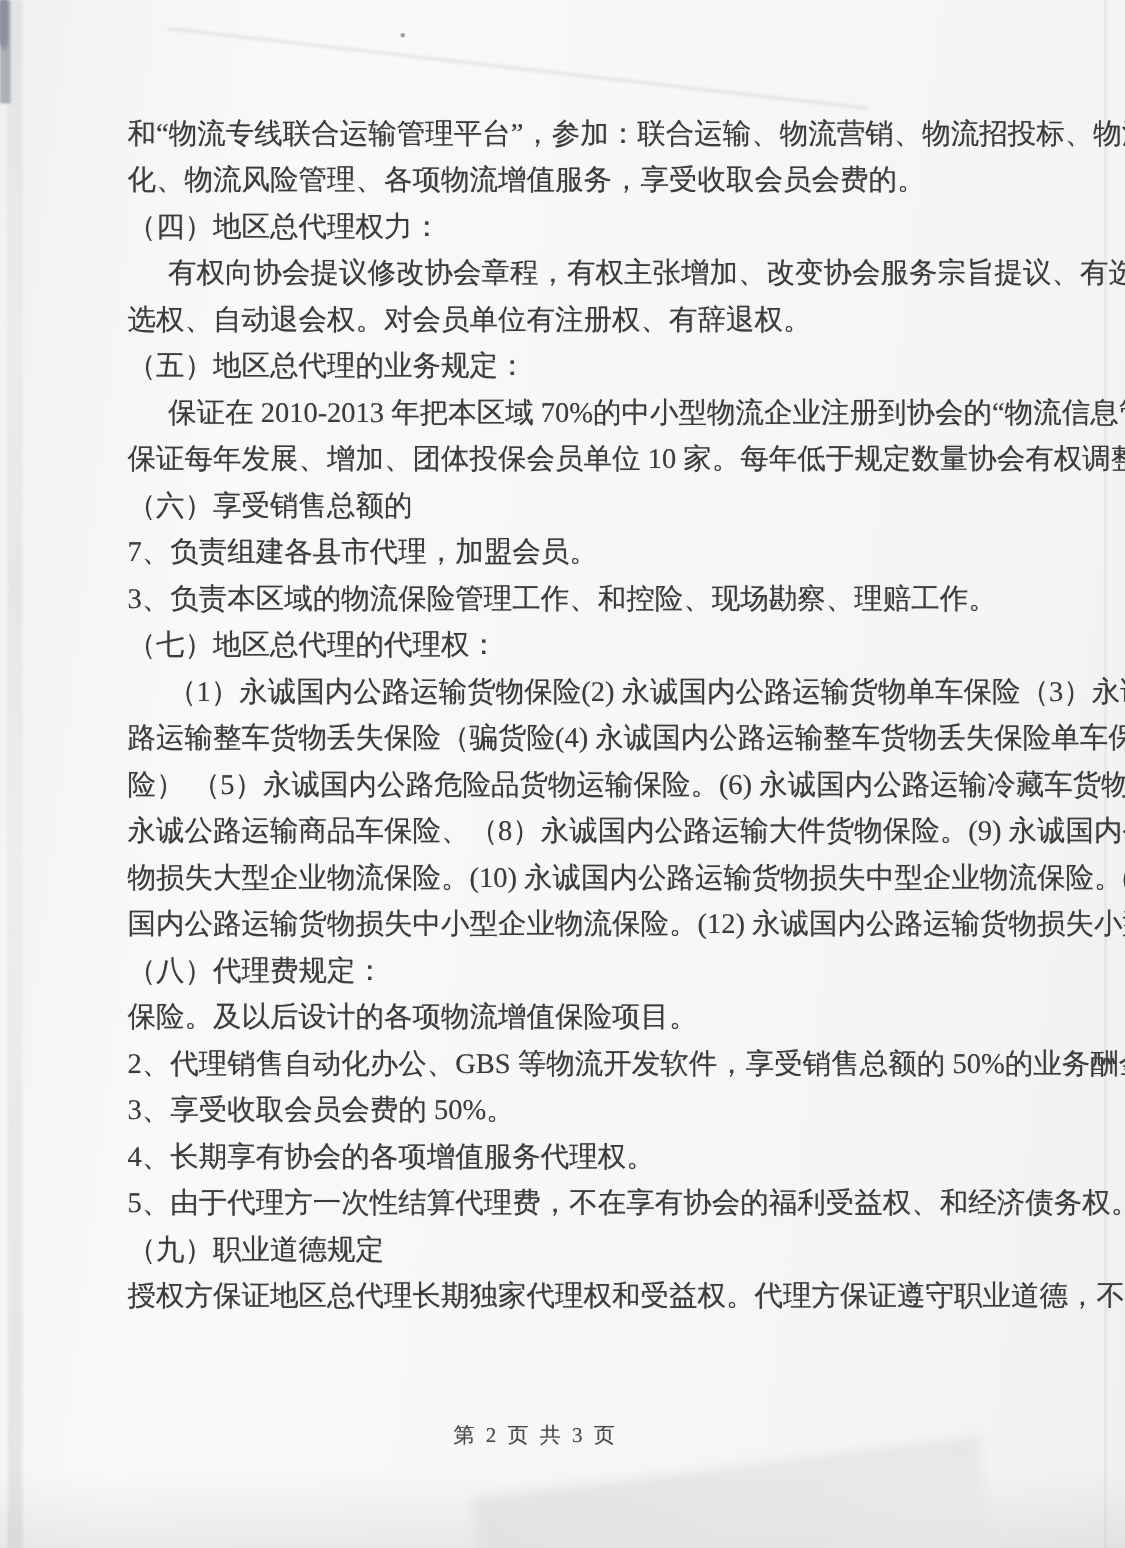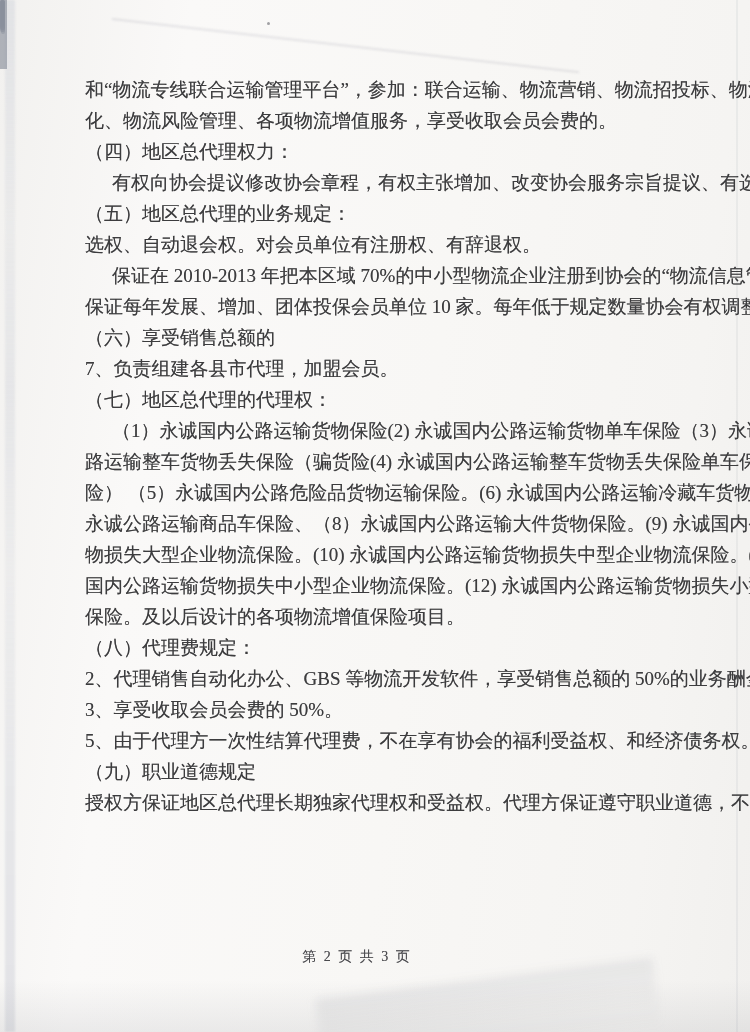--- a/index.html
+++ b/index.html
@@ -109,36 +109,38 @@
   <div class="speck"></div>
   <div class="right-line"></div>
   <div class="bottom-swath"></div>
   <div class="bottom-shade"></div>
 
   <div class="content">
       <div class="line">和“物流专线联合运输管理平台”，参加：联合运输、物流营销、物流招投标、物流办公自动</div>
       <div class="line">化、物流风险管理、各项物流增值服务，享受收取会员会费的。</div>
       <div class="line">（四）地区总代理权力：</div>
       <div class="line indent">有权向协会提议修改协会章程，有权主张增加、改变协会服务宗旨提议、有选举权、当</div>
+      <div class="line">选权、自动退会权。对会员单位有注册权、有辞退权。</div>
       <div class="line">（五）地区总代理的业务规定：</div>
-      <div class="line">选权、自动退会权。对会员单位有注册权、有辞退权。</div>
       <div class="line indent">保证在 2010-2013 年把本区域 70%的中小型物流企业注册到协会的“物流信息管理网”。</div>
       <div class="line">保证每年发展、增加、团体投保会员单位 10 家。每年低于规定数量协会有权调整代理权。</div>
       <div class="line">（六）享受销售总额的</div>
       <div class="line">7、负责组建各县市代理，加盟会员。</div>
+      <div class="line">3、负责本区域的物流保险管理工作、和控险、现场勘察、理赔工作。</div>
       <div class="line">（七）地区总代理的代理权：</div>
       <div class="line indent">（1）永诚国内公路运输货物保险(2) 永诚国内公路运输货物单车保险（3）永诚国内公</div>
       <div class="line">路运输整车货物丢失保险（骗货险(4) 永诚国内公路运输整车货物丢失保险单车保险（骗货</div>
       <div class="line">险） （5）永诚国内公路危险品货物运输保险。(6) 永诚国内公路运输冷藏车货物保险（7）</div>
       <div class="line">永诚公路运输商品车保险、（8）永诚国内公路运输大件货物保险。(9) 永诚国内公路运输货</div>
       <div class="line">物损失大型企业物流保险。(10) 永诚国内公路运输货物损失中型企业物流保险。(11) 永诚</div>
       <div class="line">国内公路运输货物损失中小型企业物流保险。(12) 永诚国内公路运输货物损失小型企业物流</div>
+      <div class="line">（八）代理费规定：</div>
       <div class="line">保险。及以后设计的各项物流增值保险项目。</div>
-      <div class="line">（八）代理费规定：</div>
       <div class="line">2、代理销售自动化办公、GBS 等物流开发软件，享受销售总额的 50%的业务酬金。</div>
       <div class="line">3、享受收取会员会费的 50%。</div>
+      <div class="line">4、长期享有协会的各项增值服务代理权。</div>
       <div class="line">5、由于代理方一次性结算代理费，不在享有协会的福利受益权、和经济债务权。</div>
       <div class="line">（九）职业道德规定</div>
       <div class="line">授权方保证地区总代理长期独家代理权和受益权。代理方保证遵守职业道德，不能和其它保</div>
     </div>
 
   <div class="footer">第 2 页 共 3 页</div>
 </div>
 
 </body></html>

